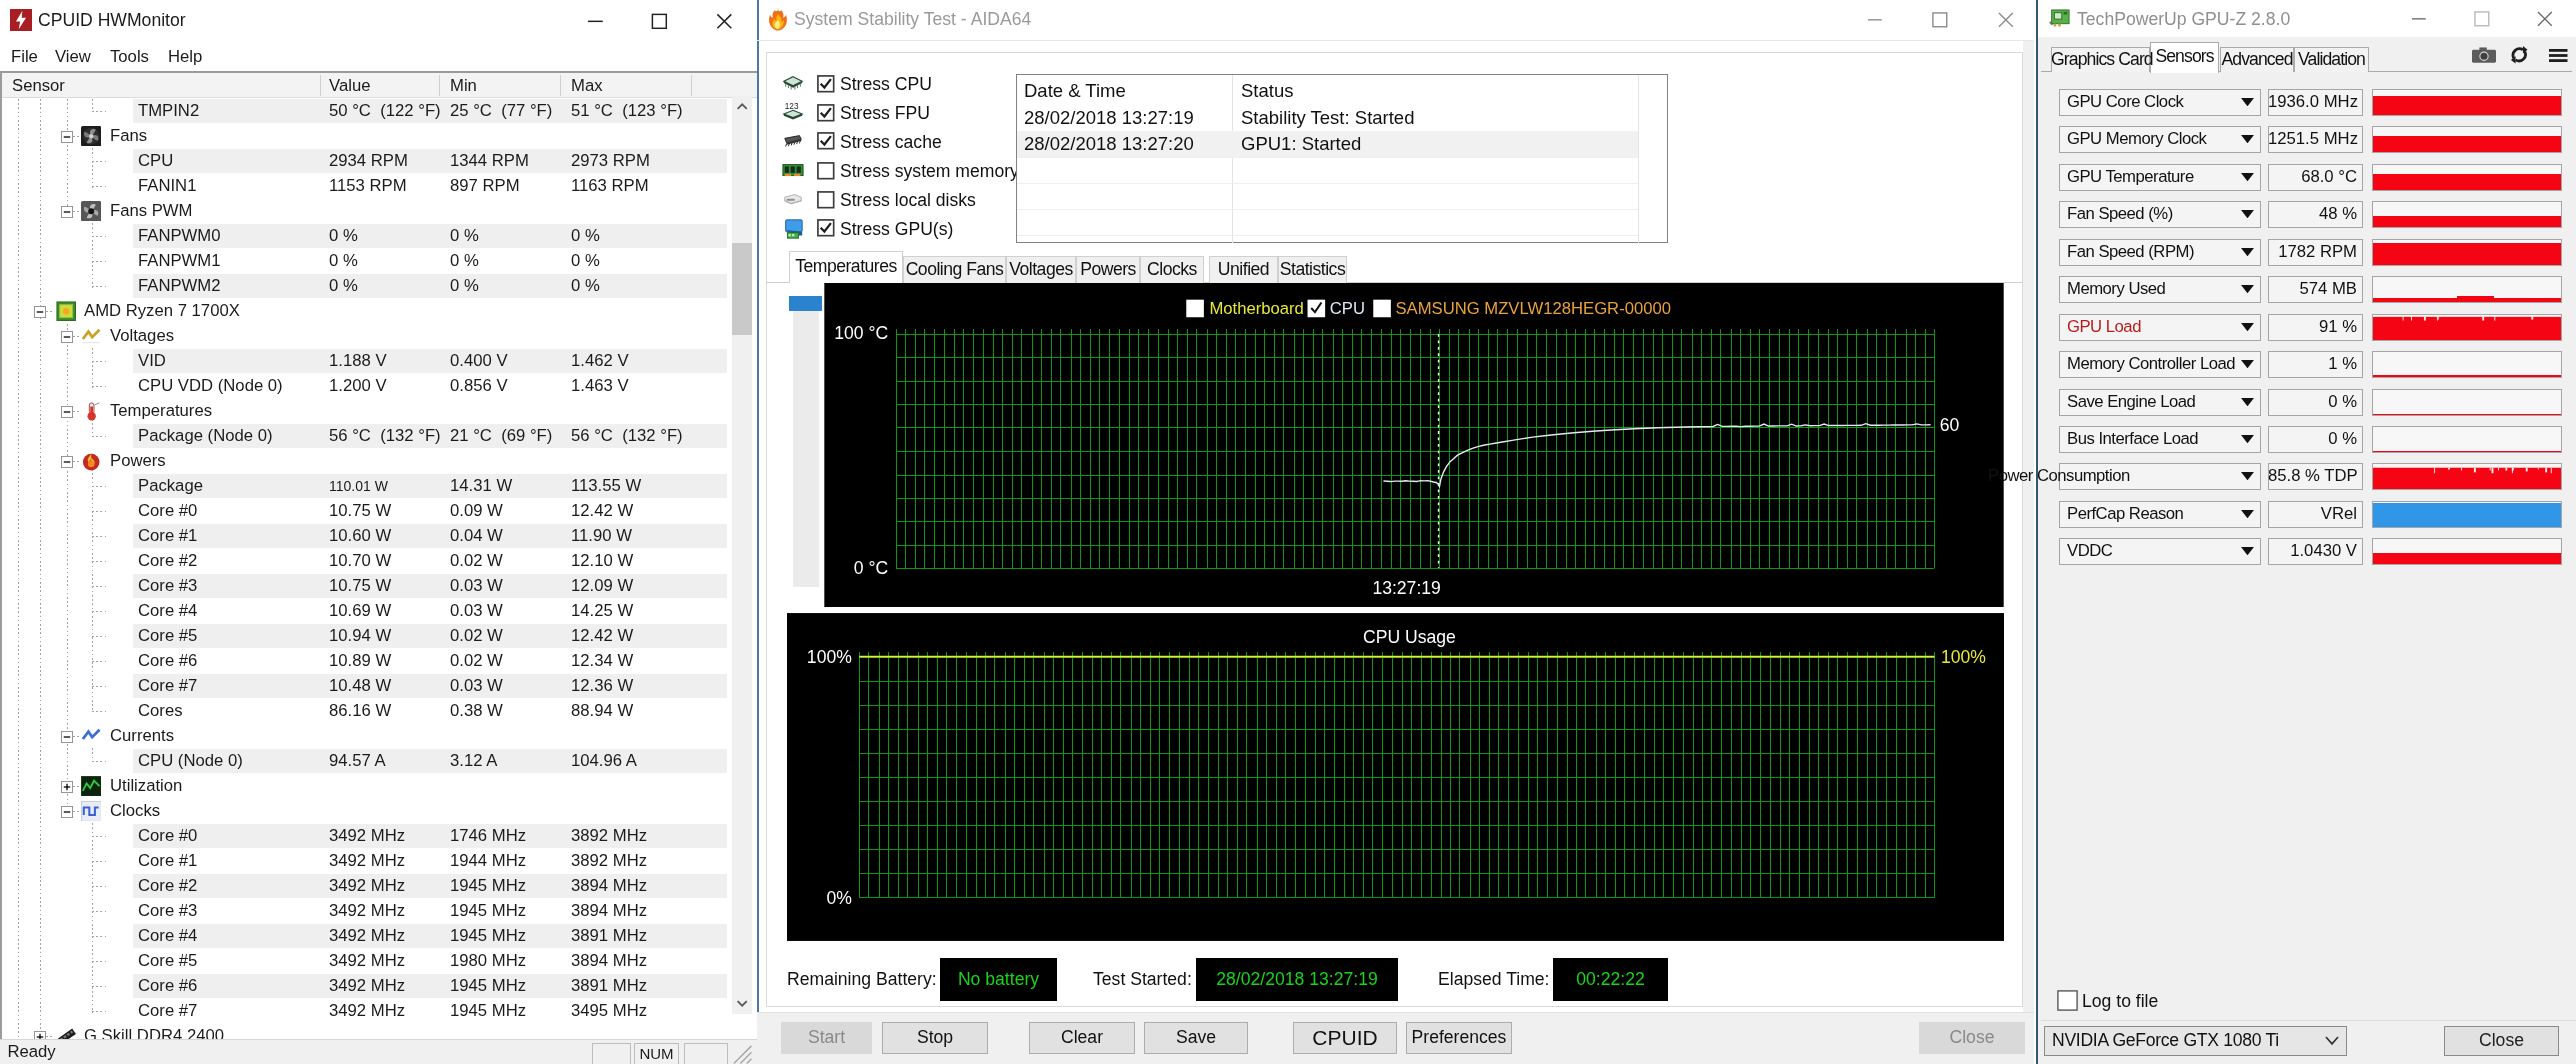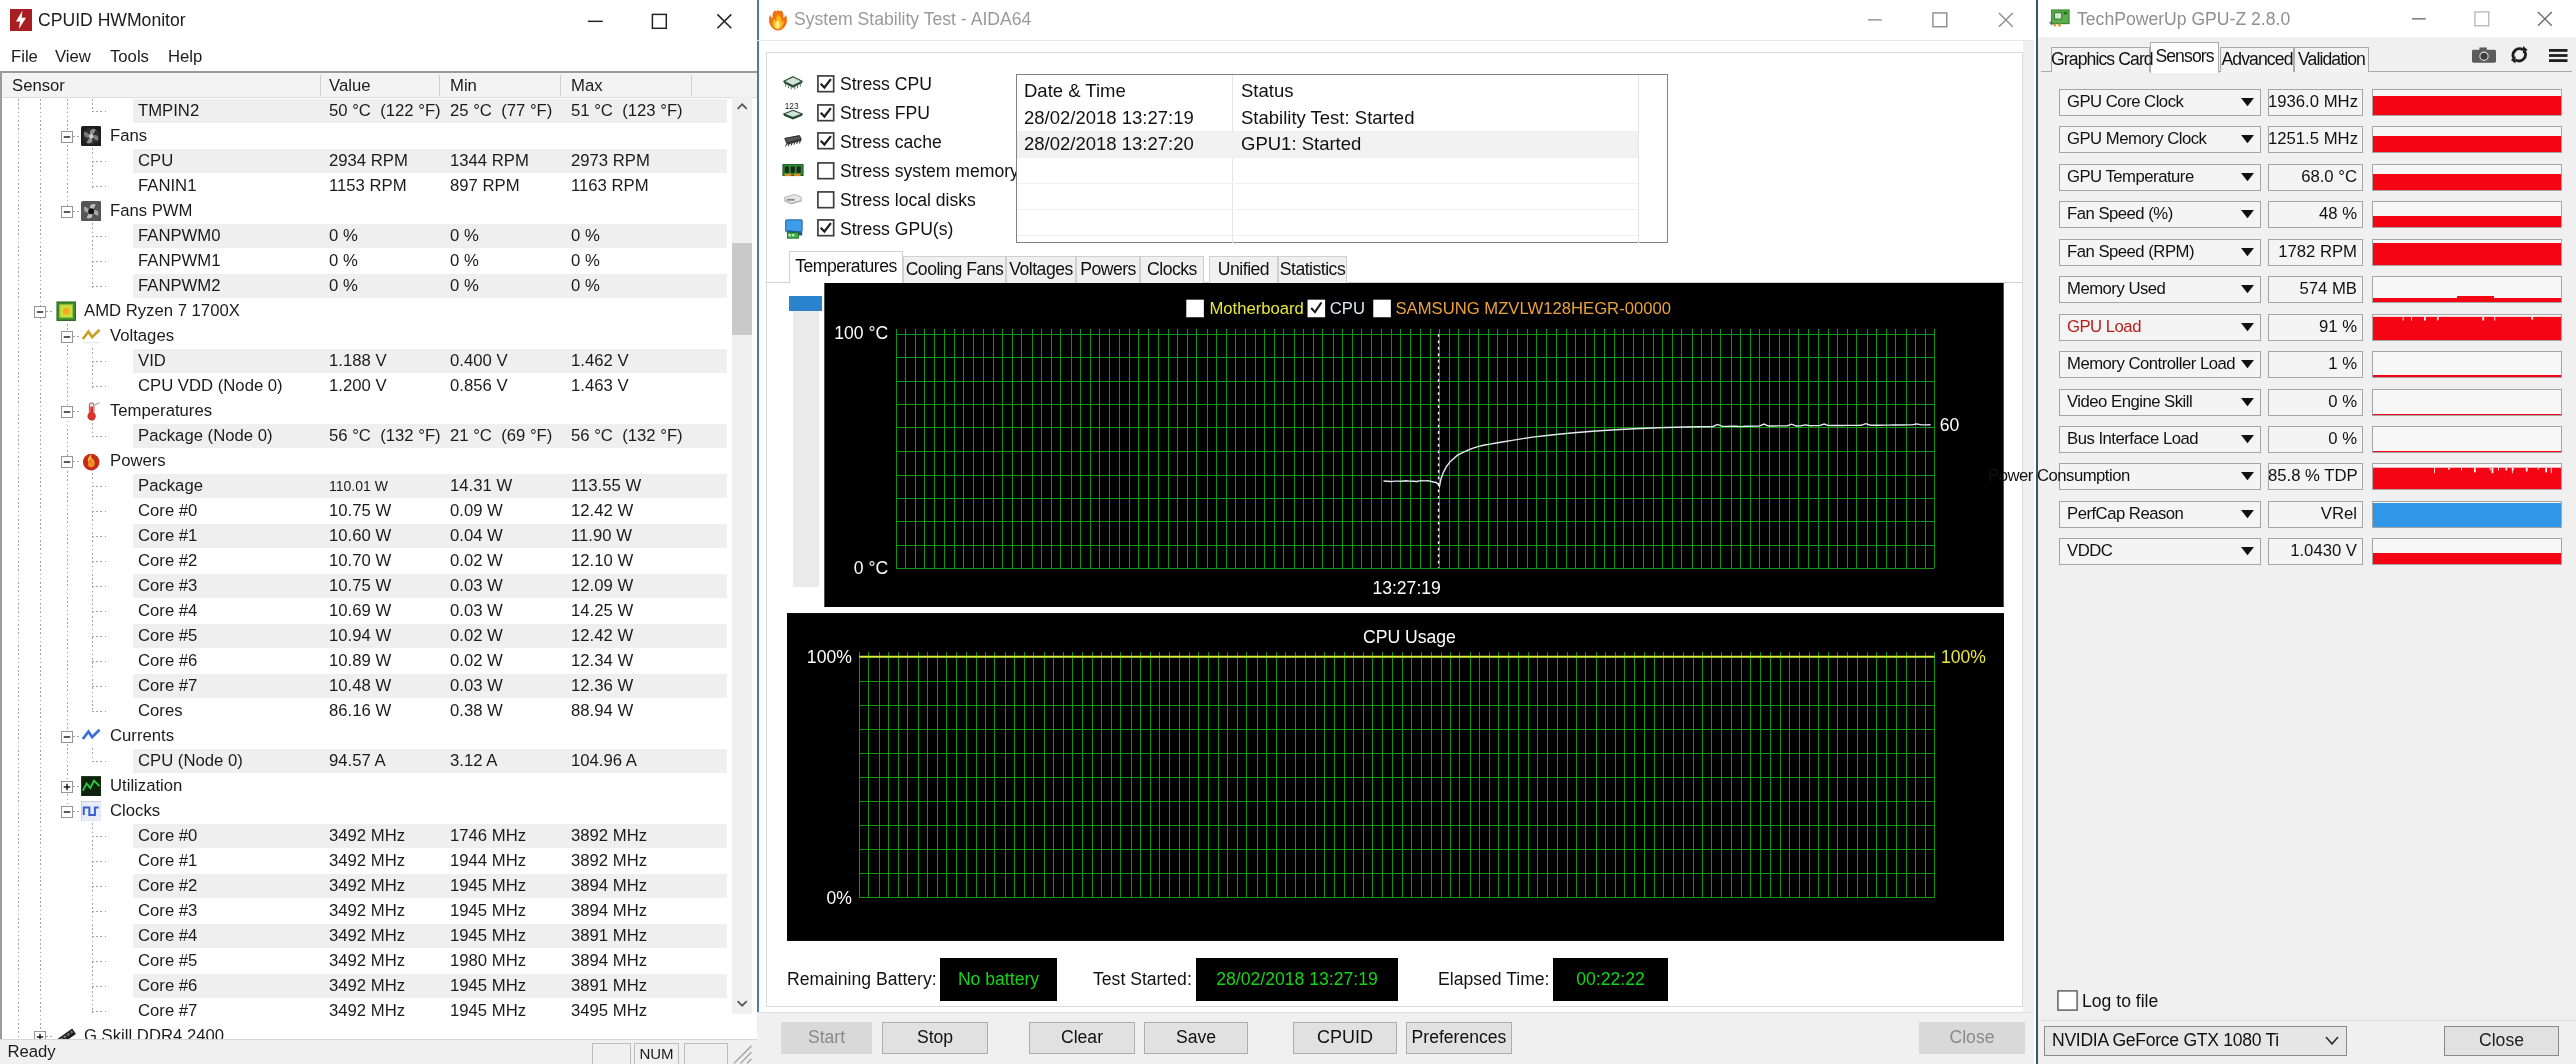--- a/index.html
+++ b/index.html
@@ -766,21 +766,21 @@
 <div style="position:absolute;left:757px;top:1012px;width:1277px;height:53px;background:#f0f0f0;border-top:0.9px solid #e0e0e0;"></div>
 <div style="position:absolute;left:781px;top:1022px;width:91px;height:31.5px;background:#d9d9d9;"></div>
 <div style="position:absolute;left:781px;top:1022px;height:31.5px;line-height:31.5px;font-size:17.6px;color:#8a8a8a;white-space:nowrap;width:91px;text-align:center;">Start</div>
 <div style="position:absolute;left:882px;top:1022px;width:106px;height:31.5px;background:#e1e1e1;border:0.9px solid #adadad;"></div>
 <div style="position:absolute;left:882px;top:1022px;height:31.5px;line-height:31.5px;font-size:17.6px;color:#111;white-space:nowrap;width:106px;text-align:center;">Stop</div>
 <div style="position:absolute;left:1029px;top:1022px;width:106px;height:31.5px;background:#e1e1e1;border:0.9px solid #adadad;"></div>
 <div style="position:absolute;left:1029px;top:1022px;height:31.5px;line-height:31.5px;font-size:17.6px;color:#111;white-space:nowrap;width:106px;text-align:center;">Clear</div>
 <div style="position:absolute;left:1144px;top:1022px;width:104px;height:31.5px;background:#e1e1e1;border:0.9px solid #adadad;"></div>
 <div style="position:absolute;left:1144px;top:1022px;height:31.5px;line-height:31.5px;font-size:17.6px;color:#111;white-space:nowrap;width:104px;text-align:center;">Save</div>
 <div style="position:absolute;left:1293px;top:1022px;width:104px;height:31.5px;background:#e1e1e1;border:0.9px solid #adadad;"></div>
-<div style="position:absolute;left:1293px;top:1022px;height:27px;line-height:31.5px;font-size:18px;color:#111;white-space:nowrap;width:104px;text-align:center;">CPUID</div>
+<div style="position:absolute;left:1293px;top:1022px;height:27px;line-height:31.5px;font-size:21px;color:#111;white-space:nowrap;width:104px;text-align:center;">CPUID</div>
 <div style="position:absolute;left:1406px;top:1022px;width:106px;height:31.5px;background:#e1e1e1;border:0.9px solid #adadad;"></div>
 <div style="position:absolute;left:1406px;top:1022px;height:31.5px;line-height:31.5px;font-size:17.6px;color:#111;white-space:nowrap;width:106px;text-align:center;">Preferences</div>
 <div style="position:absolute;left:1919px;top:1022px;width:106px;height:31.5px;background:#d9d9d9;"></div>
 <div style="position:absolute;left:1919px;top:1022px;height:31.5px;line-height:31.5px;font-size:17.6px;color:#8a8a8a;white-space:nowrap;width:106px;text-align:center;">Close</div>
 <div style="position:absolute;left:2036px;top:0px;width:540px;height:1065px;background:#f0f0f0;"></div>
 <div style="position:absolute;left:2036px;top:0px;width:1.9px;height:1065px;background:#34576e;"></div>
 <div style="position:absolute;left:2038px;top:0px;width:538px;height:37px;background:#fff;"></div>
 <svg style="position:absolute;left:2048px;top:8.3px;" width="22" height="20.4" viewBox="0 0 24 22">
     <path d="M1 16 L4 19 L6 17 L3 14 Z" fill="#8a8a8a"></path>
     <rect x="4" y="2" width="19" height="15" fill="#58b04a" stroke="#2d6e24"></rect>
@@ -903,21 +903,21 @@
 <div style="position:absolute;left:2059px;top:351px;width:202px;height:27px;background:#f4f4f4;border:0.9px solid #a5a5a5;"></div>
 <div style="position:absolute;left:2067px;top:351px;height:25px;line-height:25px;font-size:16.7px;color:#111;white-space:nowrap;letter-spacing:-0.5px;">Memory Controller Load</div>
 <svg style="position:absolute;left:2241px;top:360px;" width="13" height="8.3" viewBox="0 0 14 9">
     <path d="M0 0 L14 0 L7 9 Z" fill="#111"></path>
   </svg>
 <div style="position:absolute;left:2268px;top:351px;width:95px;height:27px;background:#f4f4f4;border:0.9px solid #a5a5a5;"></div>
 <div style="position:absolute;left:2268px;top:351px;height:25px;line-height:25px;font-size:16.7px;color:#111;white-space:nowrap;width:89px;text-align:right;">1 %</div>
 <div style="position:absolute;left:2372px;top:351px;width:190px;height:27px;background:#f7f7f7;border:0.9px solid #a5a5a5;"></div>
 <div style="position:absolute;left:2373px;top:375px;width:188px;height:1.9px;background:#f50514;"></div>
 <div style="position:absolute;left:2059px;top:389px;width:202px;height:27px;background:#f4f4f4;border:0.9px solid #a5a5a5;"></div>
-<div style="position:absolute;left:2067px;top:389px;height:25px;line-height:25px;font-size:16.7px;color:#111;white-space:nowrap;letter-spacing:-0.5px;">Video Engine Skill</div>
+<div style="position:absolute;left:2067px;top:389px;height:25px;line-height:25px;font-size:16.7px;color:#111;white-space:nowrap;letter-spacing:-0.5px;">Save Engine Load</div>
 <svg style="position:absolute;left:2241px;top:398px;" width="13" height="8.3" viewBox="0 0 14 9">
     <path d="M0 0 L14 0 L7 9 Z" fill="#111"></path>
   </svg>
 <div style="position:absolute;left:2268px;top:389px;width:95px;height:27px;background:#f4f4f4;border:0.9px solid #a5a5a5;"></div>
 <div style="position:absolute;left:2268px;top:389px;height:25px;line-height:25px;font-size:16.7px;color:#111;white-space:nowrap;width:89px;text-align:right;">0 %</div>
 <div style="position:absolute;left:2372px;top:389px;width:190px;height:27px;background:#f7f7f7;border:0.9px solid #a5a5a5;"></div>
 <div style="position:absolute;left:2373px;top:414px;width:188px;height:0.9px;background:#f50514;"></div>
 <div style="position:absolute;left:2059px;top:426px;width:202px;height:27px;background:#f4f4f4;border:0.9px solid #a5a5a5;"></div>
 <div style="position:absolute;left:2067px;top:426px;height:25px;line-height:25px;font-size:16.7px;color:#111;white-space:nowrap;letter-spacing:-0.5px;">Bus Interface Load</div>
 <svg style="position:absolute;left:2241px;top:435px;" width="13" height="8.3" viewBox="0 0 14 9">

